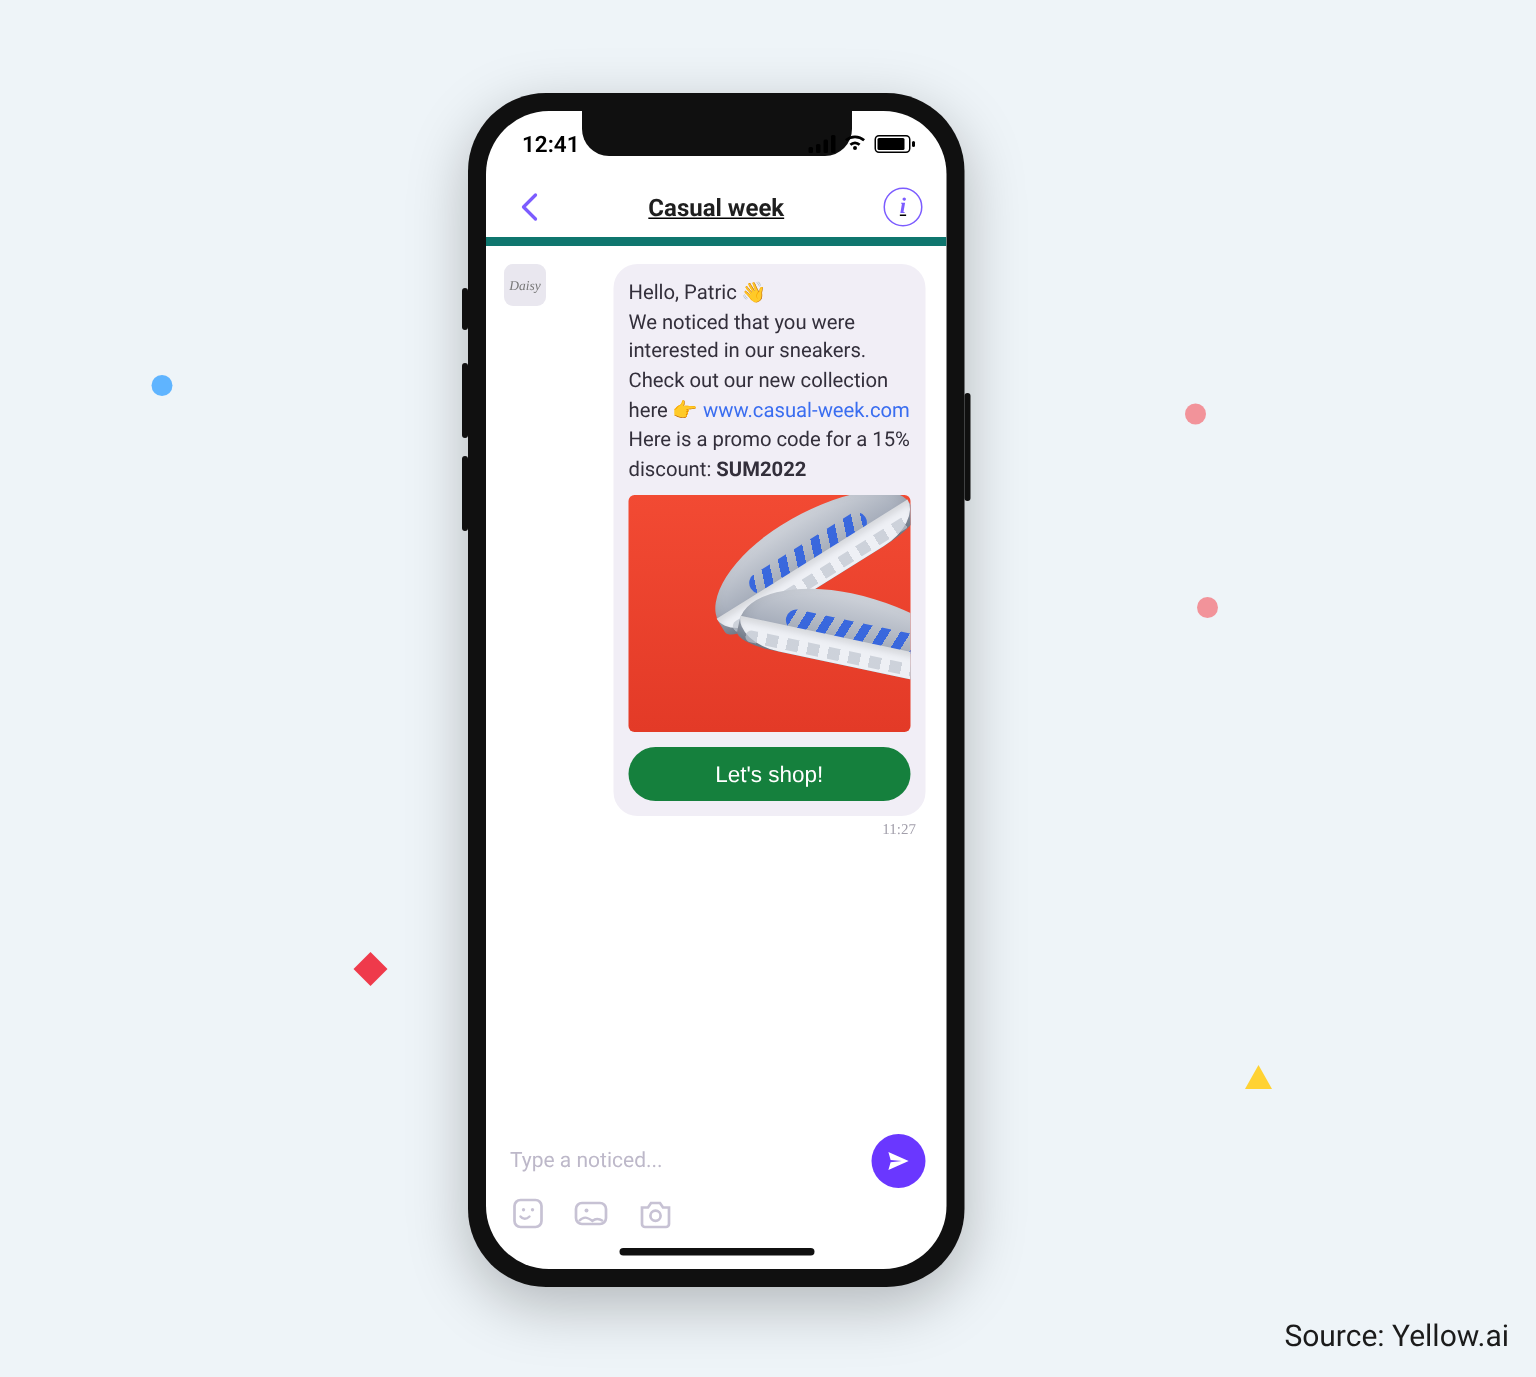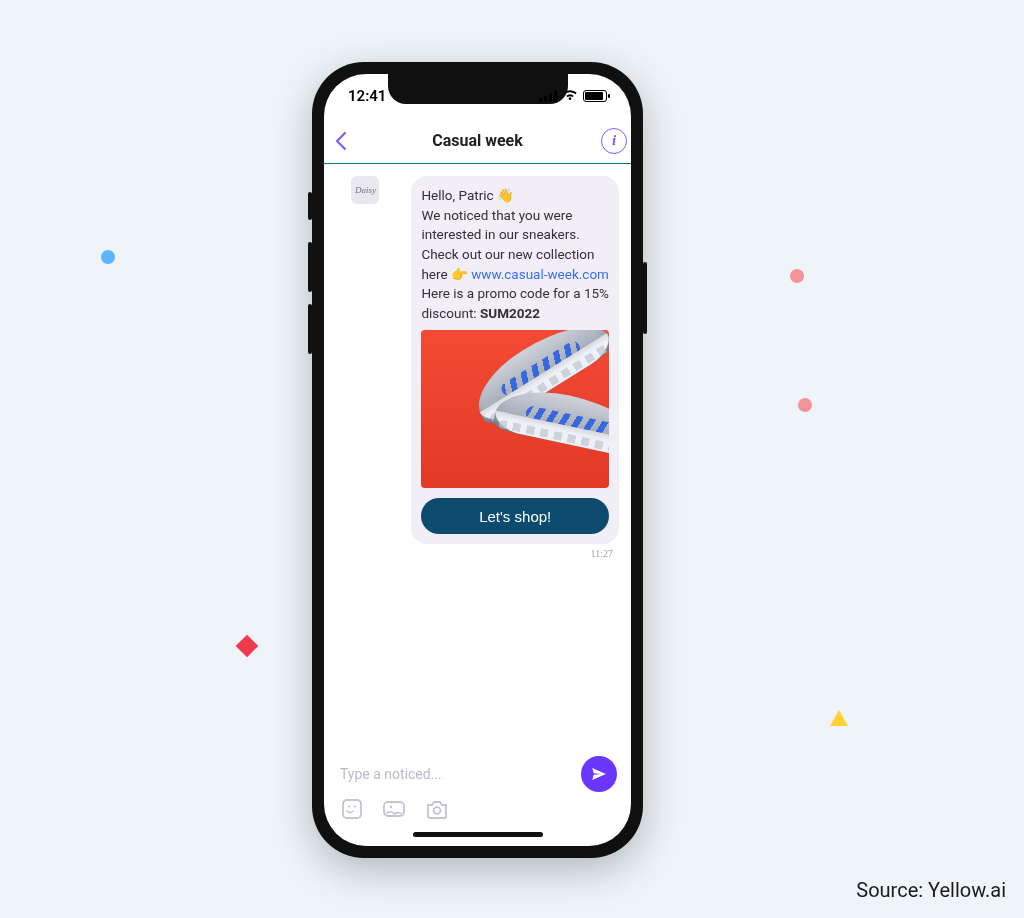--- a/index.html
+++ b/index.html
@@ -86,36 +86,37 @@
   .sig span { width:3px; background:#000; border-radius:1px; }
   .sig span:nth-child(1){height:4px}.sig span:nth-child(2){height:6px}.sig span:nth-child(3){height:9px}.sig span:nth-child(4){height:12px}
   .wifi svg { width:16px; height:12px; }
   .batt { width:24px; height:12px; border:1.5px solid #000; border-radius:3px; position:relative; }
   .batt::after { content:""; position:absolute; right:-4px; top:3px; width:2px; height:4px; background:#000; border-radius:1px;}
   .batt-fill { position:absolute; left:1px; top:1px; bottom:1px; width:80%; background:#000; border-radius:1px;}
 
   .titlebar {
     height:46px;
     display:flex; align-items:center; justify-content:space-between;
-    padding: 0 4px;
-    border-bottom:1px solid #0f766e;
+    padding: 0 16px;
+    border-bottom:6px solid #0f766e;
+    text-decoration:underline;
   }
   .back-btn { width:26px; height:26px; display:flex; align-items:center; justify-content:center; color:#7c5cff; }
   .title { font-size:16px; font-weight:700; color:#1f1f1f; }
   .info-btn { width:26px; height:26px; border:1.5px solid #7c5cff; border-radius:50%; display:flex; align-items:center; justify-content:center; color:#7c5cff; font-family:serif; }
   .info-btn span { font-style:italic; font-weight:700; font-size:15px; line-height:1; }
 
   .chat-area {
     position:absolute;
     top:90px; left:0; right:0; bottom:92px;
     padding: 12px 12px 0 12px;
     overflow:hidden;
   }
 
-  .msg-row { display:flex; gap:11px;justify-content:flex-end; }
+  .msg-row { display:flex; gap:24px; }
   .avatar {
     width:28px; height:28px; border-radius:6px; background:#e9e7ef;
     display:flex; align-items:center; justify-content:center;
     font-size:9px; color:#777; font-style:italic; flex-shrink:0;
     font-family: cursive;
   }
 
   .bubble {
     flex:1;
     max-width: 260px;
@@ -171,21 +172,21 @@
     background: repeating-linear-gradient(90deg,#bfc5cf 0 8px, transparent 8px 14px);
     border-radius:6px;
     opacity:0.7;
   }
 
   .cta-btn {
     margin-top:10px;
     width:100%;
     height:36px;
     border-radius:18px;
-    background:#0c4a6e;
+    background:#15803d;
     color:#fff;
     font-size:15px;
     display:flex; align-items:center; justify-content:center;
     border:none; cursor:pointer;
   }
 
   .timestamp {
     text-align:right;
     font-size:10px;
     color:#a29fab;

